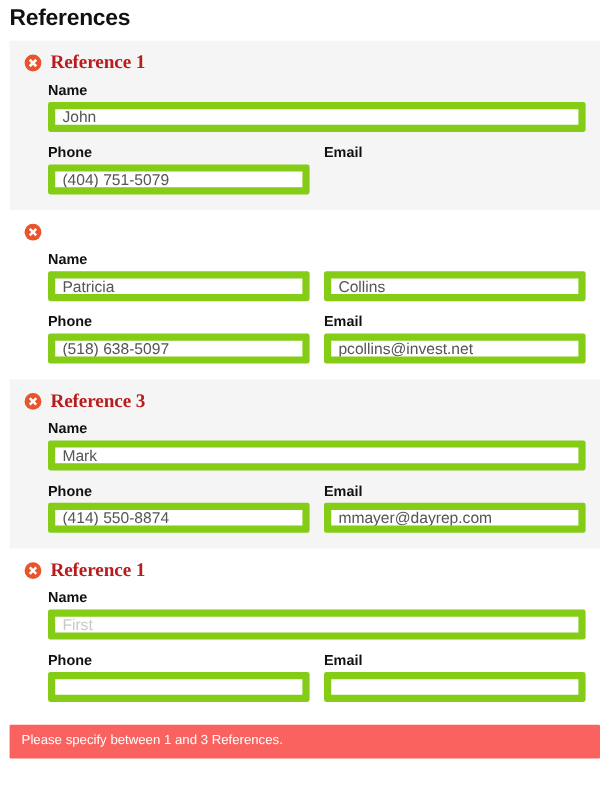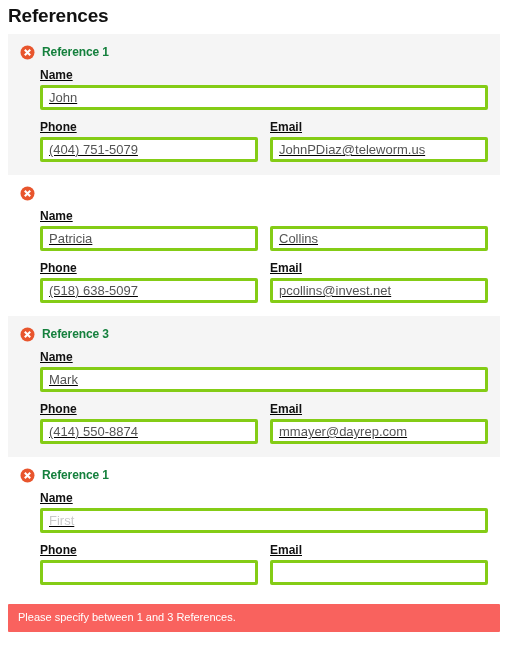--- a/index.html
+++ b/index.html
@@ -49,35 +49,35 @@
   .remove-icon {
     width: 15px;
     height: 15px;
     flex: 0 0 15px;
     position: relative;
     display: inline-block;
     cursor: pointer;
   }
   .remove-icon svg { display: block; }
   .ref-title {
-    font-size: 12px;
+    font-size: 16px;
     font-weight: bold;
-    color: #15803d;
+    color: #b91c1c;
     line-height: 19px;
     letter-spacing: -0.1px;
+    font-family: Liberation Serif, serif;
   }
   .fields {
     padding-left: 24px;
     padding-right: 4px;
   }
   .field-row {
     display: flex;
     gap: 12px;
     margin-bottom: 3px;
-    text-decoration: underline;
   }
   .field-col {
     flex: 1 1 0;
     min-width: 0;
   }
   .field-label {
     display: block;
     font-size: 12px;
     font-weight: bold;
     color: #111111;
@@ -85,21 +85,21 @@
     margin-bottom: 2px;
   }
   .field-label.spacer {
     visibility: hidden;
   }
   .field-input {
     display: block;
     width: 100%;
     height: 25px;
     padding: 2px 6px;
-    border: 3px solid #84cc16;
+    border: 6px solid #84cc16;
     border-radius: 2px;
     background: #ffffff;
     font-family: "Liberation Sans", sans-serif;
     font-size: 13px;
     color: #555555;
     line-height: 19px;
     outline: none;
   }
   .field-input::placeholder {
     color: #c9c9c9;
@@ -143,21 +143,20 @@
           </div>
         </div>
         <div class="row-gap"></div>
         <div class="field-row">
           <div class="field-col">
             <span class="field-label">Phone</span>
             <input class="field-input" type="text" value="(404) 751-5079" placeholder="" style="">
           </div>
           <div class="field-col">
             <span class="field-label">Email</span>
-            <input class="field-input" type="text" value="JohnPDiaz@teleworm.us" placeholder="" style="">
           </div>
         </div>
       </div>
     </div>
 
     <div class="ref-block">
       <div class="ref-head">
         <span class="remove-icon">
           <svg width="15" height="15" viewBox="0 0 15 15" aria-hidden="true">
             <circle cx="7.5" cy="7.5" r="7" fill="#e8552d"></circle>

